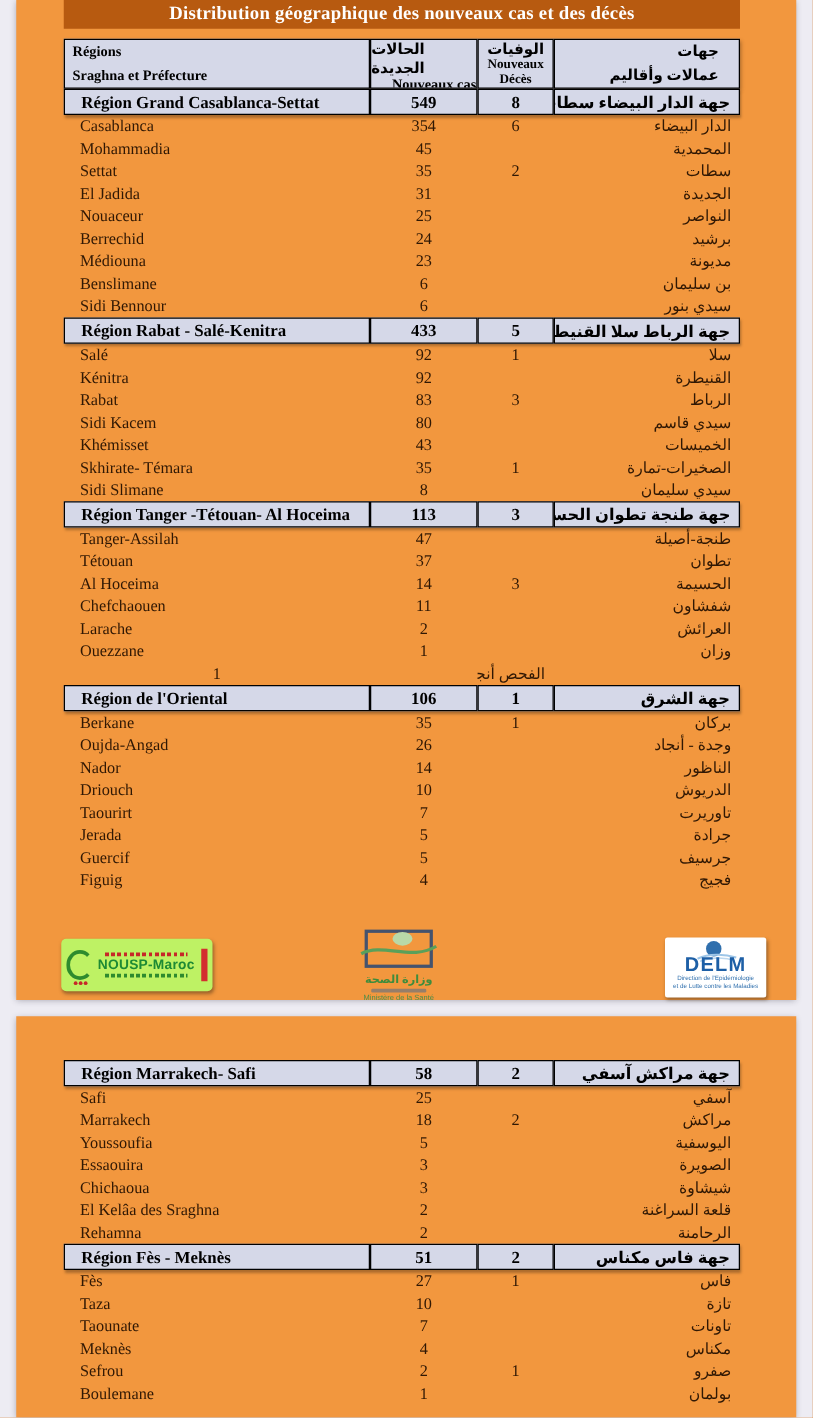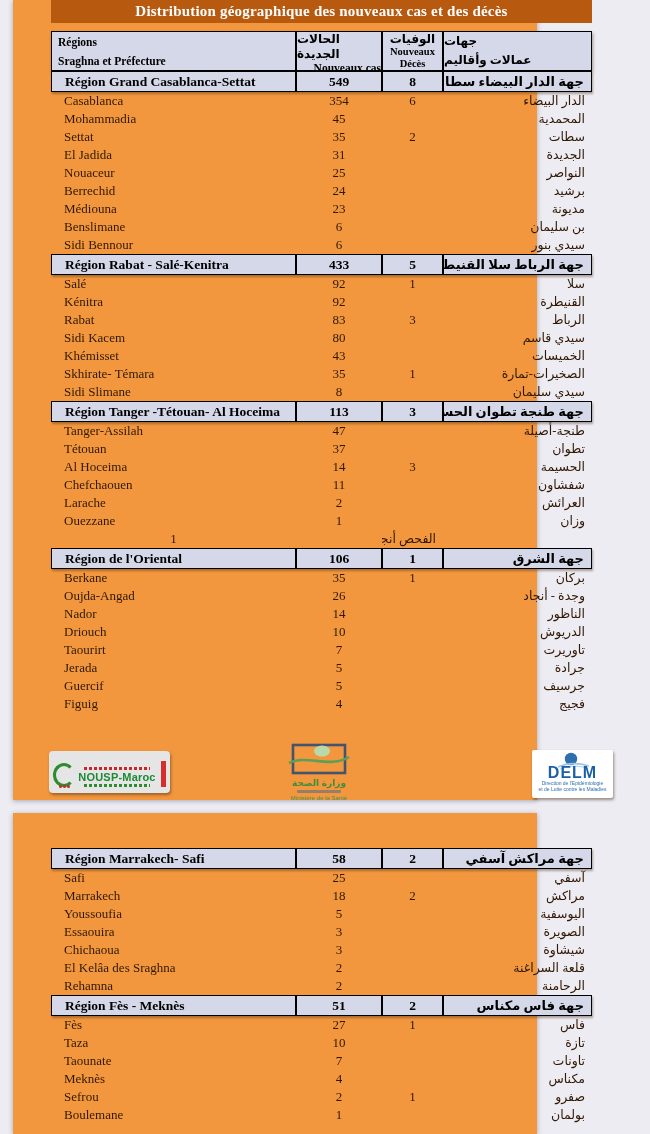--- a/index.html
+++ b/index.html
@@ -5,55 +5,55 @@
   :root{
     --page-bg:#F2973E;
     --title-bg:#B75A10;
     --row-highlight-bg:#D5D8E8;
     --ink:#301804;
     --canvas-bg:#EDECF3;
   }
   *{margin:0;padding:0;box-sizing:border-box;}
   body{background:#cfcfd6;font-family:"Liberation Serif","DejaVu Sans",serif;}
   .canvas{position:relative;width:650px;height:1134px;background:var(--canvas-bg);overflow:hidden;}
-  .page{position:absolute;left:13px;width:524px;background:var(--page-bg);box-shadow:0 1px 5px rgba(40,40,60,.35);}
+  .page{position:absolute;left:13px;width:624px;background:var(--page-bg);box-shadow:0 1px 5px rgba(40,40,60,.35);}
   .page1{top:0;height:800px;}
   .page2{top:813px;height:321px;}
 
   .title-bar{position:absolute;left:38px;top:0;width:541px;height:23px;background:var(--title-bg);
     color:#fff;font-weight:bold;font-size:15px;line-height:23px;text-align:center;letter-spacing:.2px;}
 
   .table{position:absolute;left:38px;width:541px;}
   .t1{top:31px;} .t2{top:35px;}
 
   .thead{display:grid;grid-template-columns:245px 86px 61px 149px;height:40px;background:var(--row-highlight-bg);
     box-shadow:1px 2px 3px rgba(70,45,20,.45);}
   .hcell{border:1px solid #000;display:flex;flex-direction:column;justify-content:space-around;overflow:hidden;
     font-weight:bold;color:#000;}
   .hcell.h1{align-items:flex-start;padding-left:6px;font-size:11.5px;}
   .hcell.h2{align-items:flex-end;font-size:11.5px;}
   .hcell.h3{align-items:center;font-size:10.5px;line-height:11px;justify-content:center;gap:1px;}
-  .hcell.h4{align-items:flex-end;padding-right:6px;font-size:12px;direction:rtl;}
+  .hcell.h4{padding-right:16px;font-size:12px;direction:rtl;}
   .hcell .ar{font-size:12px;font-family:"Liberation Serif","DejaVu Sans",serif;}
 
   .trow{display:grid;grid-template-columns:245px 86px 61px 149px;color:var(--ink);}
   .trow.province{height:18px;font-size:13px;line-height:18px;}
   .trow.region{height:21px;font-size:13.5px;line-height:19px;font-weight:bold;background:var(--row-highlight-bg);
     color:#000;box-shadow:1px 2px 2px rgba(70,45,20,.4);}
   .trow.region .cell{border:1px solid #000;}
   .cell{overflow:hidden;white-space:nowrap;}
   .cell.c1{padding-left:13px;text-align:left;}
   .trow.region .cell.c1{}
   .cell.c2,.cell.c3{text-align:center;}
   .cell.c4{text-align:right;padding-right:7px;direction:rtl;font-size:12.5px;font-family:"Liberation Serif","DejaVu Sans",serif;}
   .trow.region .cell.c4{font-size:13px;}
 
   
-  .logo-nousp{position:absolute;left:36px;top:751px;width:121px;height:42px;background:#e5e5e5;border-radius:4px;
-    box-shadow:1px 2px 3px rgba(70,45,20,.5);display:flex;align-items:flex-end;padding:6px 4px;gap:2px;font-family:"Liberation Sans",sans-serif;}
+  .logo-nousp{position:absolute;left:36px;top:751px;width:121px;height:42px;background:#bef264;border-radius:4px;
+    box-shadow:1px 2px 3px rgba(70,45,20,.5);display:flex;align-items:center;padding:6px 4px;gap:2px;font-family:"Liberation Sans",sans-serif;}
   .nousp-arc{flex:0 0 22px;height:24px;width:22px;border:3.5px solid #2e8b2e;border-right-color:transparent;border-radius:50%;}
   .nousp-mid{flex:1;display:flex;flex-direction:column;align-items:center;gap:1px;}
   .nousp-tiny{height:3px;width:82%;background:repeating-linear-gradient(90deg,#c62828 0 3px,transparent 3px 5px);}
   .nousp-tiny.green{background:repeating-linear-gradient(90deg,#2e8b2e 0 3px,transparent 3px 5px);}
   .nousp-name{font-size:11px;font-weight:bold;color:#1d8a34;letter-spacing:.2px;}
   .nousp-bar{flex:0 0 5px;height:26px;background:#d32f2f;margin-left:2px;}
   .nousp-dots{position:absolute;left:10px;bottom:5px;display:flex;gap:1px;}
   .nousp-dots i{width:3px;height:3px;border-radius:50%;background:#c62828;}
 
   .logo-ministry{position:absolute;left:272px;top:742px;width:68px;display:flex;flex-direction:column;align-items:center;

